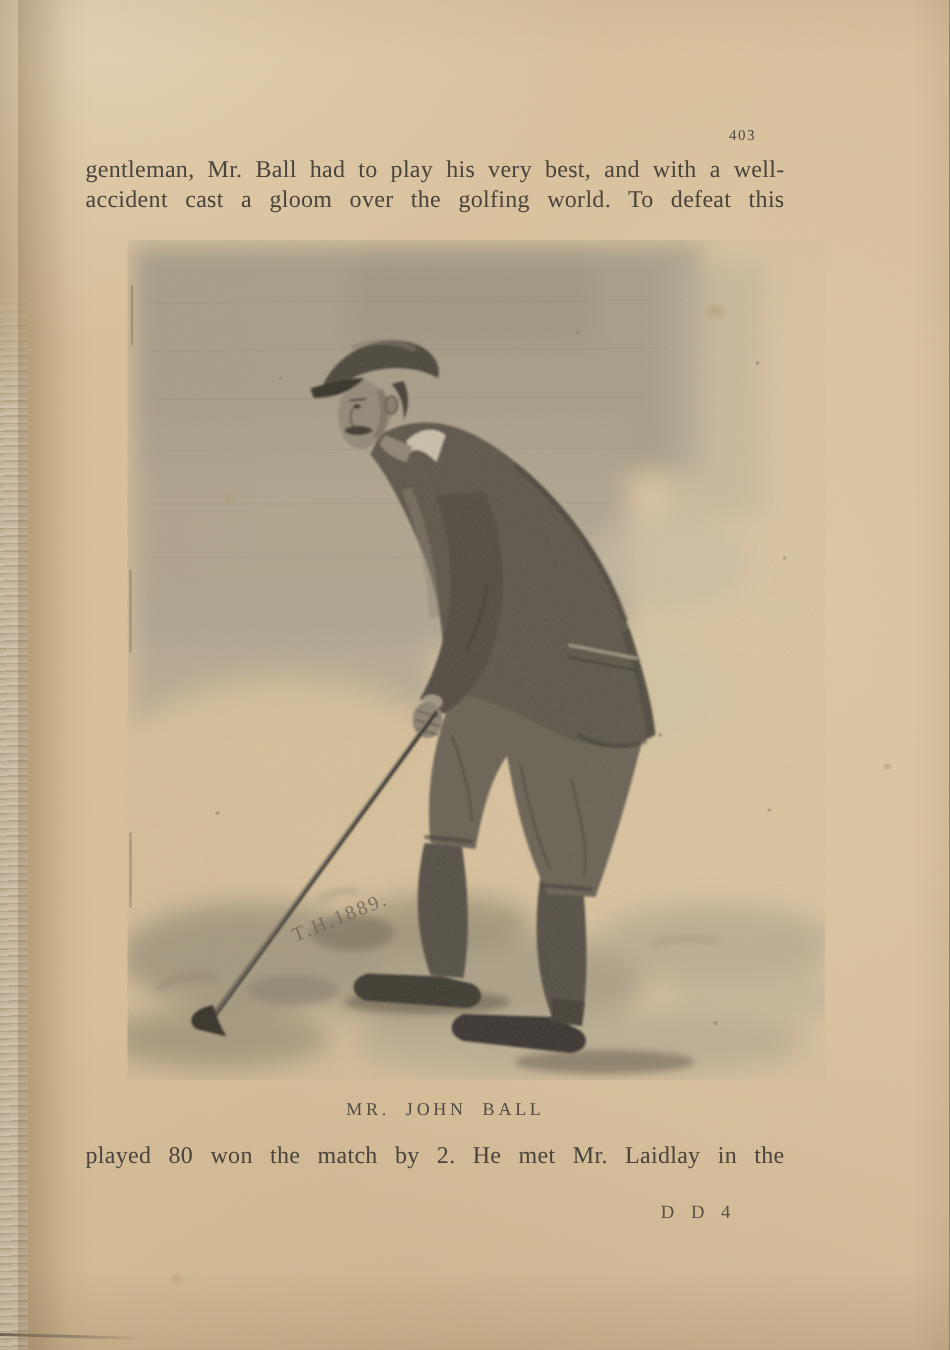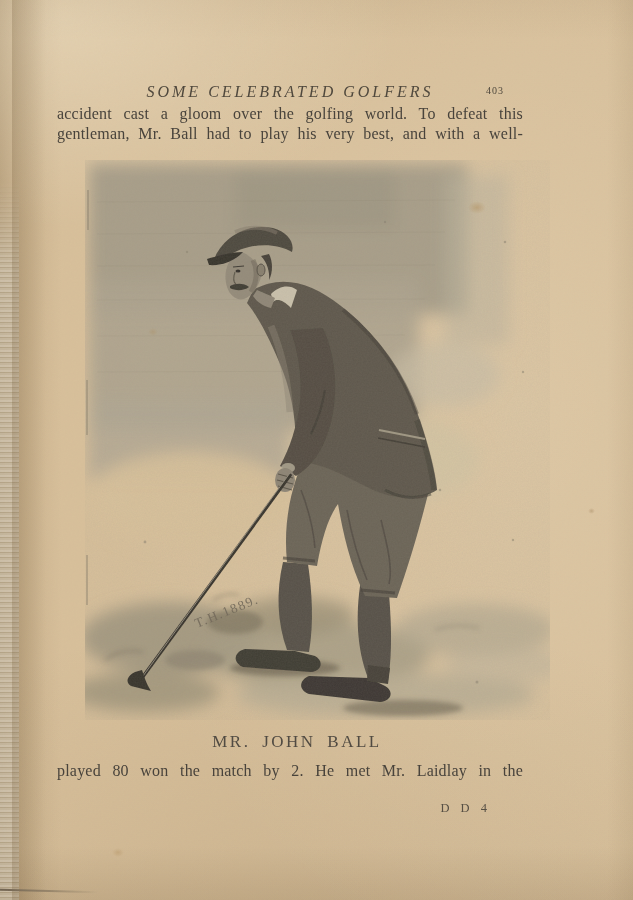--- a/index.html
+++ b/index.html
@@ -46,21 +46,21 @@
     position:absolute;left:57px;width:466px;
     font-size:16px;line-height:20px;color:#46413a;
     letter-spacing:.2px;
   }
   .para-top{top:104px;}
   .para-bottom{top:761px;}
   .jline{height:20px;overflow:hidden;text-align:justify;}
   .jline::after{content:"";display:inline-block;width:100%;height:0;}
   .caption{
     position:absolute;top:732px;left:57px;width:480px;text-align:center;
-    font-size:17px;letter-spacing:2.5px;word-spacing:5px;color:#4f4941;
+    font-size:12px;letter-spacing:2.5px;word-spacing:5px;color:#4f4941;
   }
   .sig-mark{
     position:absolute;top:801px;right:142px;
     font-size:12.5px;letter-spacing:4px;color:#554e43;
   }
   .illustration{position:absolute;left:85px;top:160px;width:465px;height:560px;}
   .stain{position:absolute;border-radius:50%;}
   .stain-1{left:468px;top:201px;width:18px;height:13px;
     background:radial-gradient(ellipse, rgba(168,124,62,.35), rgba(168,124,62,0) 70%);}
   .stain-2{left:112px;top:848px;width:12px;height:9px;
@@ -73,28 +73,25 @@
 </style>
 </head>
 <body>
 
 <div class="photo">
 
   <div class="page-edges"></div>
   <div class="gutter-shadow"></div>
   <div class="crease"></div>
 
-  <div class="running-header">
-    <span>SOME CELEBRATED GOLFERS</span>
-  </div>
   <div class="page-number">403</div>
 
   <div class="para para-top">
+    <div class="jline">gentleman, Mr. Ball had to play his very best, and with a well-</div>
     <div class="jline">accident cast a gloom over the golfing world.  To defeat this</div>
-    <div class="jline">gentleman, Mr. Ball had to play his very best, and with a well-</div>
   </div>
 
   <div class="illustration">
     <svg width="465" height="560" viewBox="0 0 465 560" xmlns="http://www.w3.org/2000/svg">
       <defs>
         <filter id="soft" x="-25%" y="-25%" width="150%" height="150%">
             <feGaussianBlur stdDeviation="8"></feGaussianBlur>
           </filter>
         <filter id="soft2" x="-40%" y="-40%" width="180%" height="180%">
             <feGaussianBlur stdDeviation="2.5"></feGaussianBlur>

